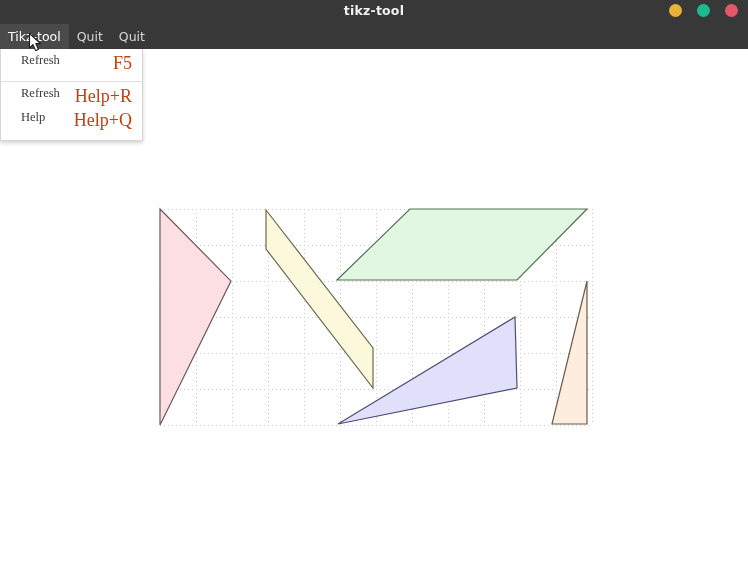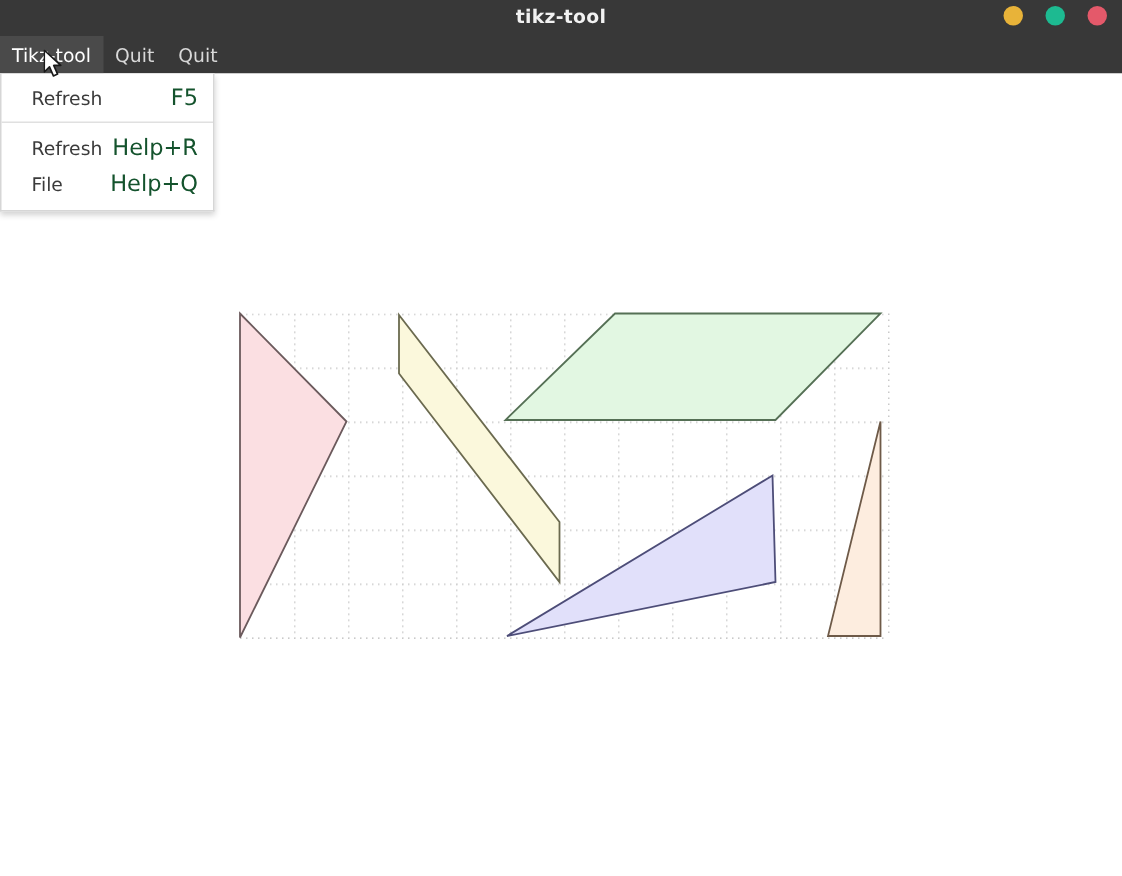--- a/index.html
+++ b/index.html
@@ -99,34 +99,35 @@
     background: #ffffff;
     border: 1px solid #d6d6d6;
     border-top: none;
     box-shadow: 0 2px 4px rgba(0,0,0,0.18);
     padding: 4px 0 6px 0;
     z-index: 30;
   }
 
   .dropdown-row {
     display: flex;
-    align-items: center;
+    align-items: flex-start;
     height: 24px;
     padding: 0 10px 0 20px;
     font-size: 12.5px;
     color: #3b3b3b;
     cursor: default;
     white-space: nowrap;
+    font-family: Liberation Serif, serif;
   }
 
   .dd-label { flex: 0 0 auto; }
   .dd-accel {
     margin-left: auto;
-    color: #14532d;
-    font-size: 15px;
+    color: #c2410c;
+    font-size: 18px;
   }
 
   .dropdown-sep {
     height: 1px;
     background: #e0e0e0;
     margin: 4px 0 4px 0;
   }
 
   
   .cursor {
@@ -174,21 +175,21 @@
     <div class="dropdown-row">
       <span class="dd-label">Refresh</span>
       <span class="dd-accel">F5</span>
     </div>
     <div class="dropdown-sep"></div>
     <div class="dropdown-row">
       <span class="dd-label">Refresh</span>
       <span class="dd-accel">Help+R</span>
     </div>
     <div class="dropdown-row">
-      <span class="dd-label">File</span>
+      <span class="dd-label">Help</span>
       <span class="dd-accel">Help+Q</span>
     </div>
   </div>
 
   <div class="canvas-area">
     <svg width="748" height="535" viewBox="0 0 748 535" style="position:absolute;left:0;top:-49px;">
       <defs>
         <pattern id="dotgrid" x="160" y="209" width="36" height="36" patternUnits="userSpaceOnUse">
           <line x1="0" y1="0.5" x2="36" y2="0.5" stroke="#c9c9c9" stroke-width="1" stroke-dasharray="1 3"></line>
           <line x1="0.5" y1="0" x2="0.5" y2="36" stroke="#c9c9c9" stroke-width="1" stroke-dasharray="1 3"></line>

